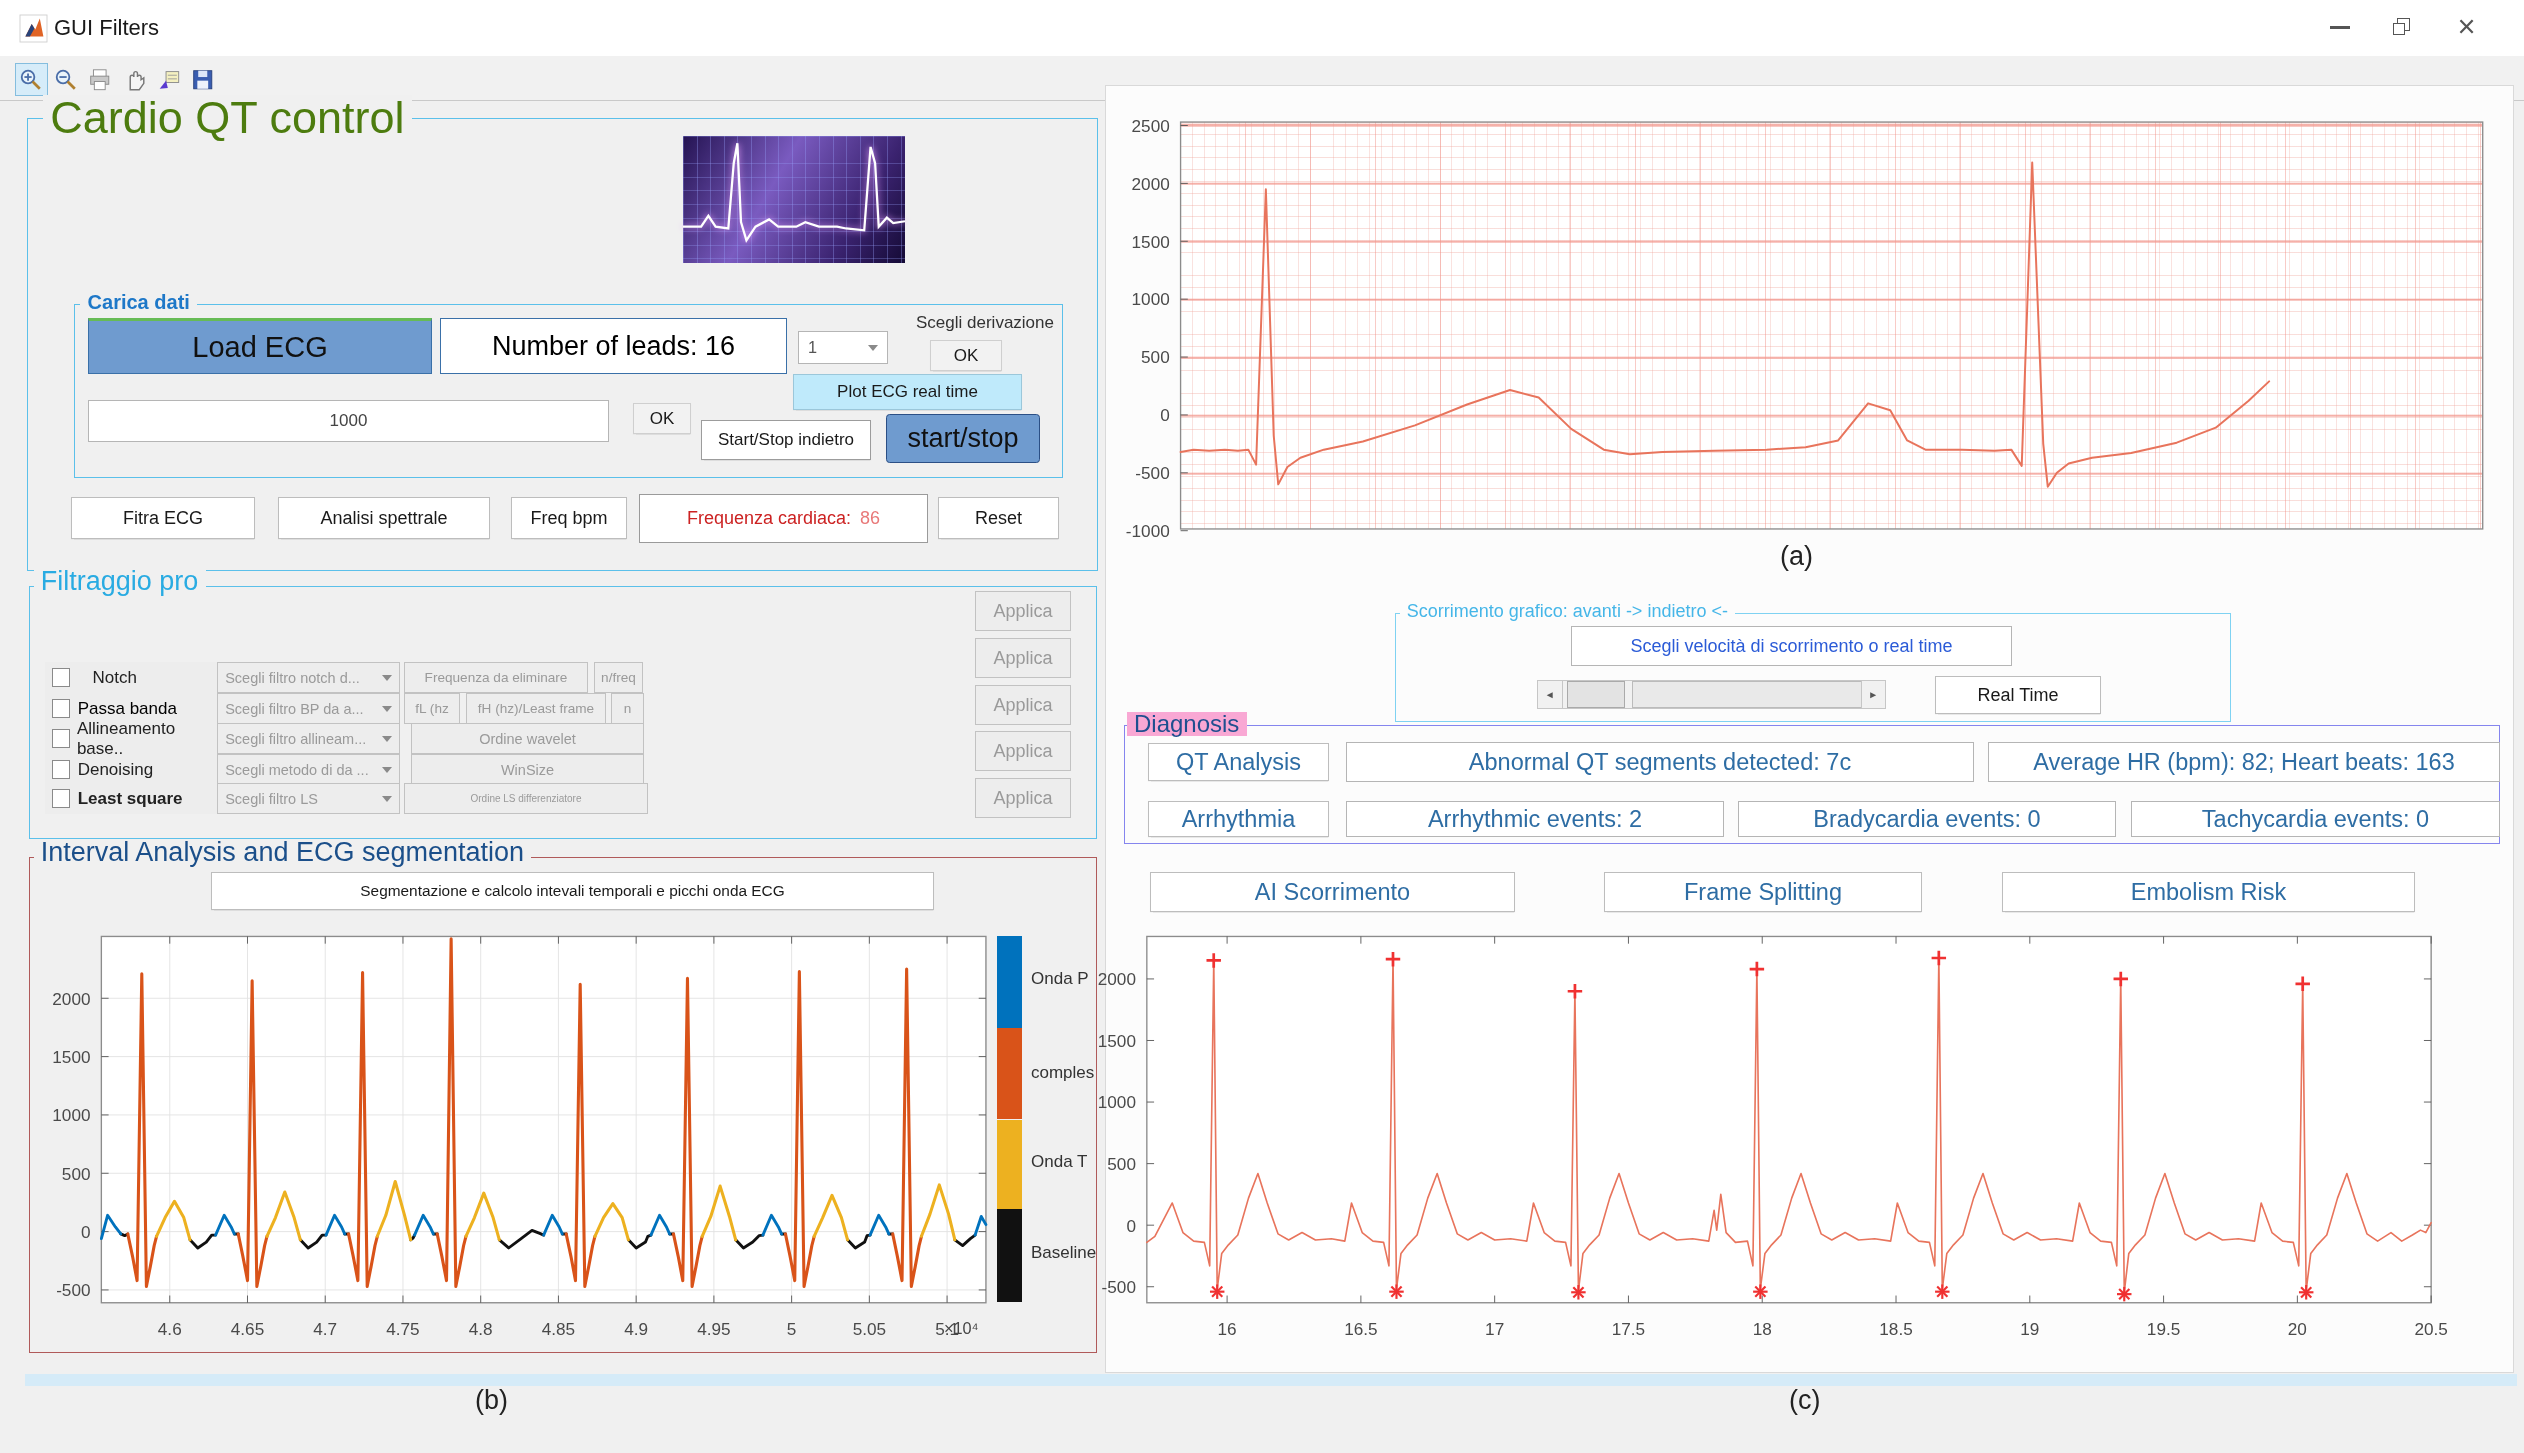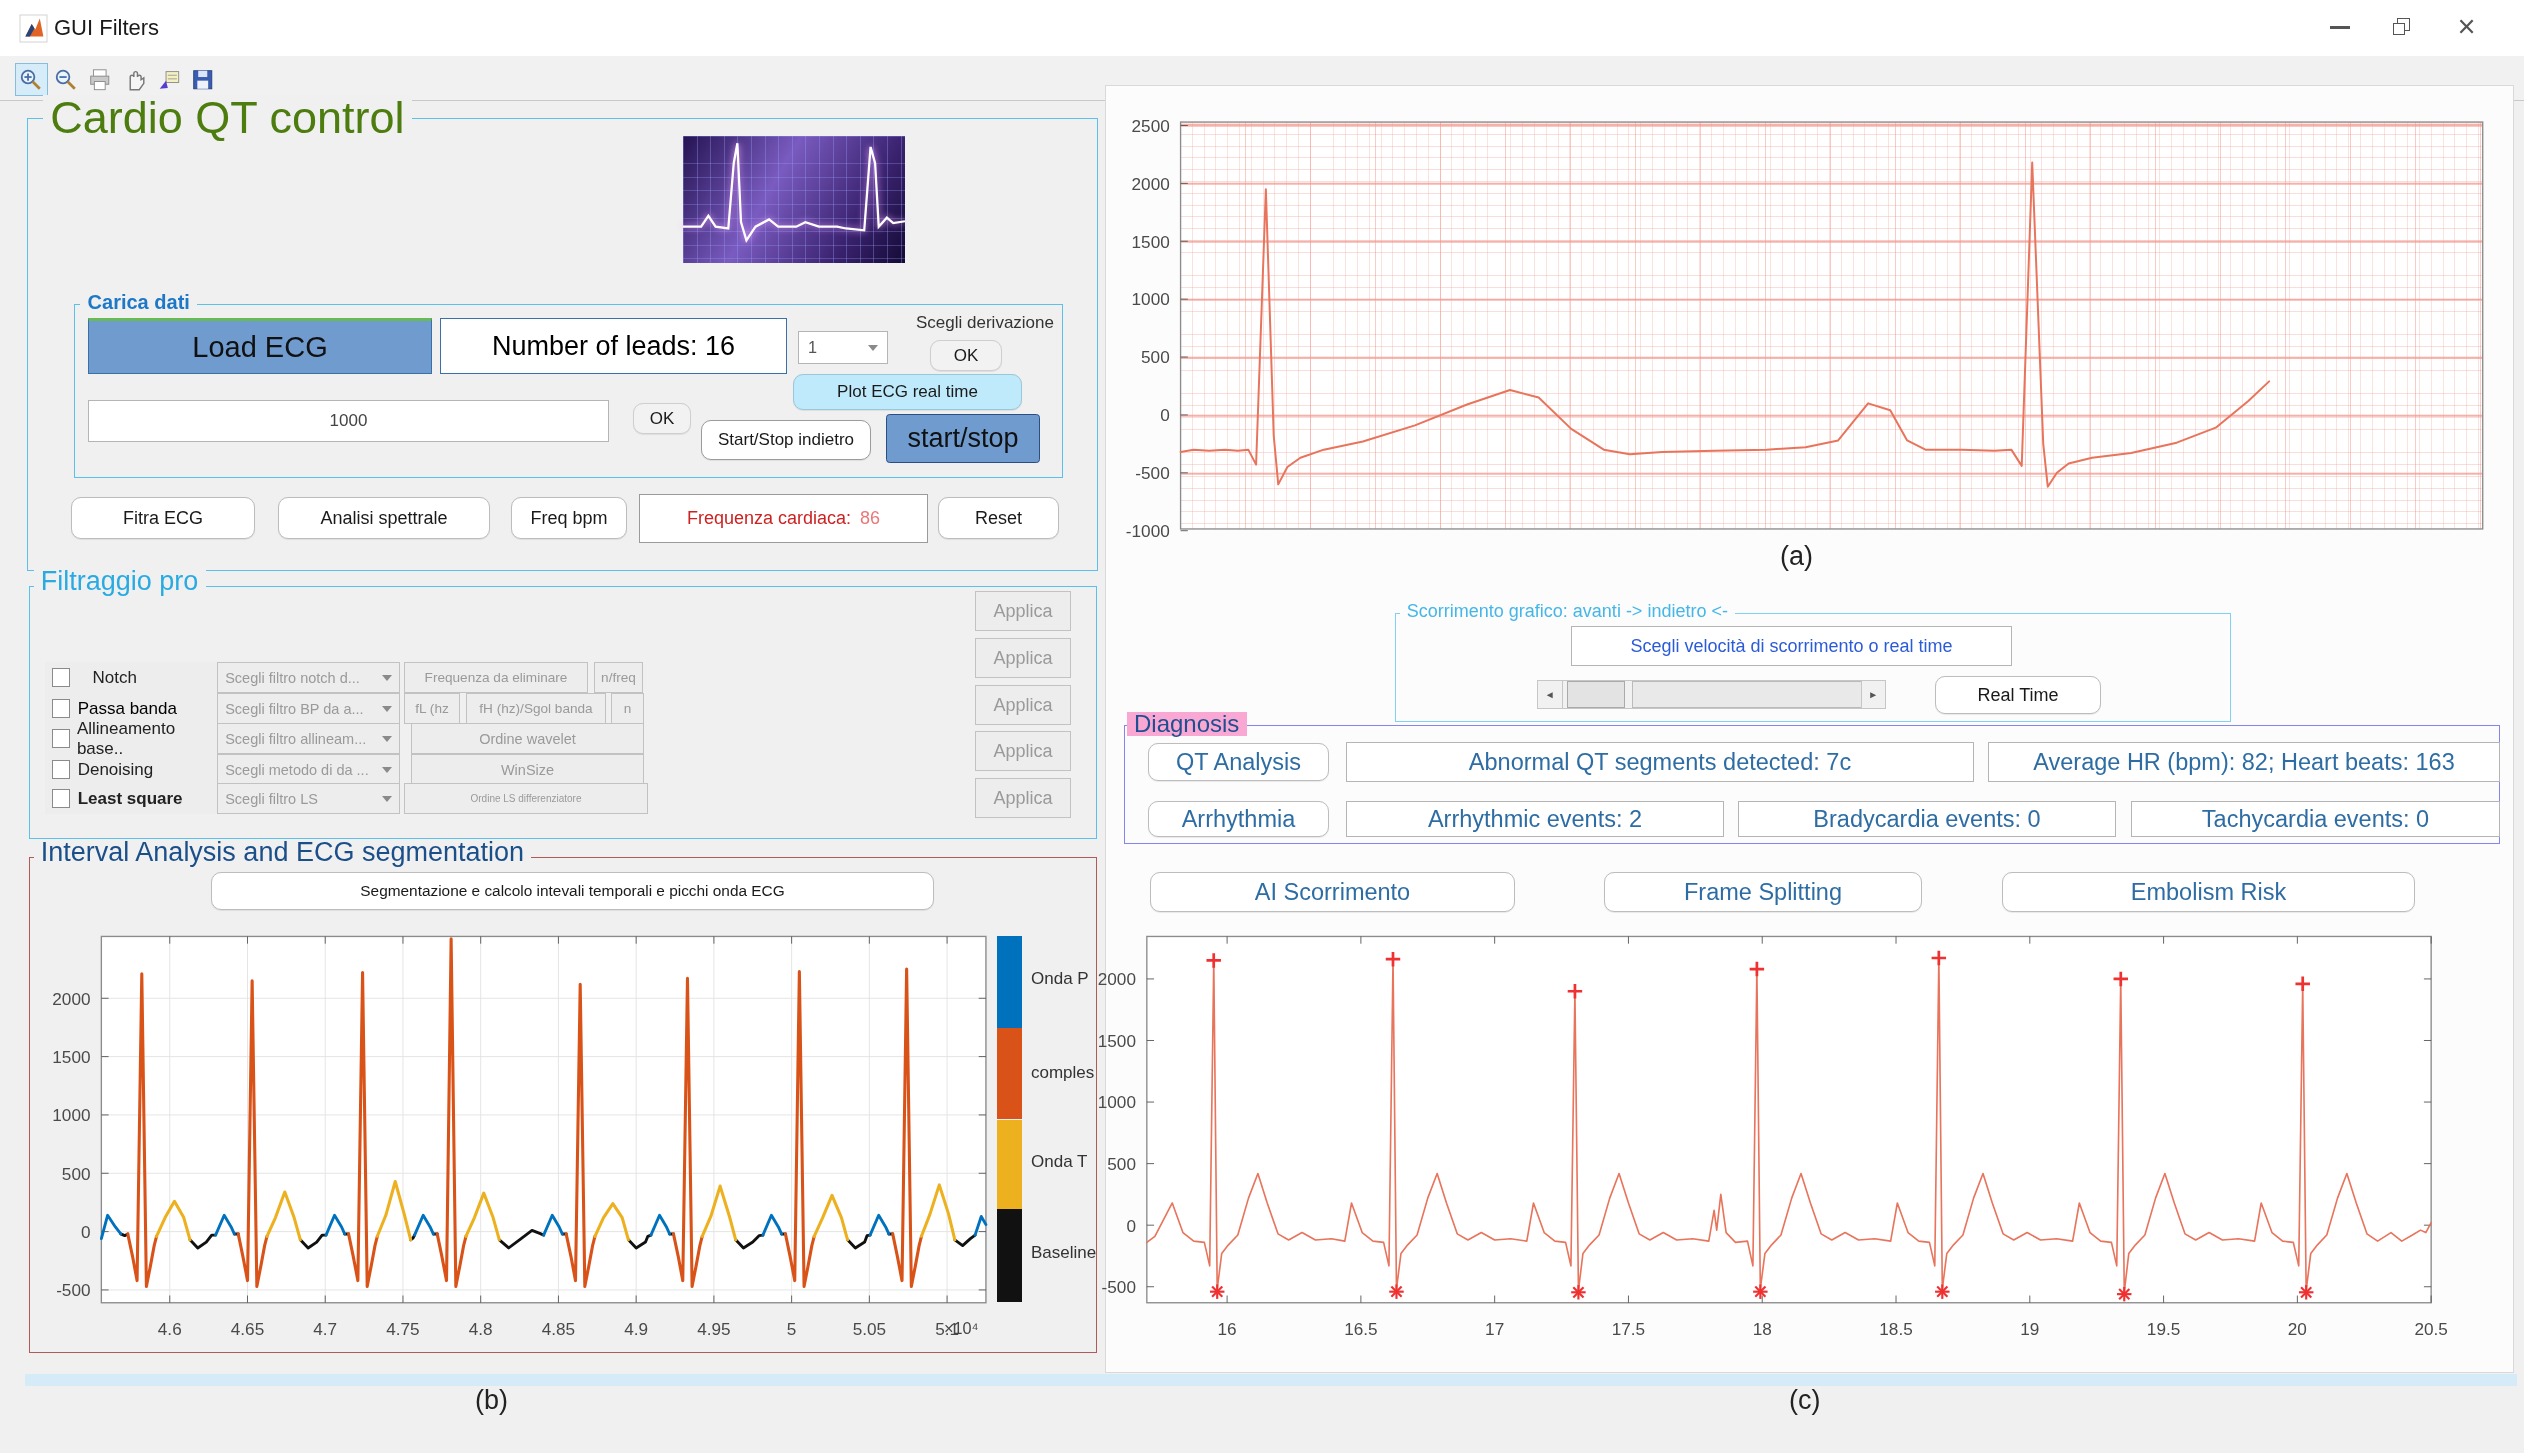--- a/index.html
+++ b/index.html
@@ -10,21 +10,21 @@
   #titlebar{left:0;top:0;width:2525px;height:56px;background:#ffffff;}
   #apptitle{left:54px;top:14.5px;font-size:22px;color:#1a1a1a;}
   .winbtn{top:7.2px;width:49px;height:40px;display:flex;align-items:center;justify-content:center;color:#555;}
   
   #toolbar{left:0;top:56px;width:2525px;height:45px;background:#f1f1f1;border-bottom:1.8px solid #c9c9c9;}
   .tool{top:63px;width:33px;height:33px;display:flex;align-items:center;justify-content:center;border:0.9px solid transparent;}
   .tool.sel{background:#d6ecf9;border:0.9px solid #84bdde;}
   
   .panel{border:1.8px solid #5bc0ea;background:transparent;}
   .ptitle{position:absolute;background:#f0f0f0;padding:0 7.2px;white-space:nowrap;line-height:1;}
-  .btn{background:#ffffff;border:0.9px solid #bdbdbd;border-radius:10px;display:flex;align-items:center;justify-content:center;color:#1a1a1a;box-shadow:0 0.9px 0.9px rgba(0,0,0,0.08);}
+  .btn{background:#ffffff;border:0.9px solid #bdbdbd;border-radius:0;display:flex;align-items:center;justify-content:center;color:#1a1a1a;box-shadow:0 0.9px 0.9px rgba(0,0,0,0.08);}
   .field{background:#ffffff;border:0.9px solid #b5b5b5;display:flex;align-items:center;justify-content:center;}
   .gfield{background:#ededed;border:0.9px solid #c2c2c2;color:#9a9a9a;display:flex;align-items:center;justify-content:center;overflow:hidden;}
   .blue-btn{background:#6f9bcf;border:0.9px solid #3a70a8;display:flex;align-items:center;justify-content:center;color:#111;}
   .steel{color:#2e6da4;}
   .cb{width:16.3px;height:16.3px;background:#fff;border:0.9px solid #8a8a8a;display:inline-block;}
   .chev{width:0;height:0;border-left:5.4px solid transparent;border-right:5.4px solid transparent;border-top:6.3px solid #8a8a8a;}
   .tick{font-size:19px;fill:#4a4a4a;font-family:"Liberation Sans",sans-serif;}
   .legend-label{font-size:17px;color:#333;}
   #paperA{background-color:#fff;background-image:
     repeating-linear-gradient(to bottom, rgba(242,150,140,0.75) 0 1.8px, transparent 1.8px 58px),
@@ -167,21 +167,21 @@
 
   <div class="abs" style="left:45px;top:693px;width:174px;height:31px;background:#ededed;display:flex;align-items:center;gap:7.2px;padding-left:7.2px">
     <span class="cb"></span>
     <span style="font-size:17px;color:#000000">Passa banda</span>
   </div>
   <div class="abs gfield" style="left:217px;top:693px;width:183px;height:31px;font-size:14.5px;justify-content:space-between;padding:0 7.2px">
       <span>Scegli filtro BP da a...</span>
       <span class="chev"></span>
     </div>
   <div class="abs gfield" style="left:404px;top:693px;width:56px;height:31px;font-size:13.6px">fL (hz</div>
-  <div class="abs gfield" style="left:466px;top:693px;width:140px;height:31px;font-size:13.6px">fH (hz)/Sgol banda</div>
+  <div class="abs gfield" style="left:466px;top:693px;width:140px;height:31px;font-size:13.6px">fH (hz)/Least frame</div>
   <div class="abs gfield" style="left:611px;top:693px;width:33px;height:31px;font-size:13.6px">n</div>
 
   <div class="abs" style="left:45px;top:723px;width:174px;height:31px;background:#ededed;display:flex;align-items:center;gap:7.2px;padding-left:7.2px">
     <span class="cb"></span>
     <span style="font-size:17px;color:#222">Allineamento base..</span>
   </div>
   <div class="abs gfield" style="left:217px;top:723px;width:183px;height:31px;font-size:14.5px;justify-content:space-between;padding:0 7.2px">
       <span>Scegli filtro allineam...</span>
       <span class="chev"></span>
     </div>

